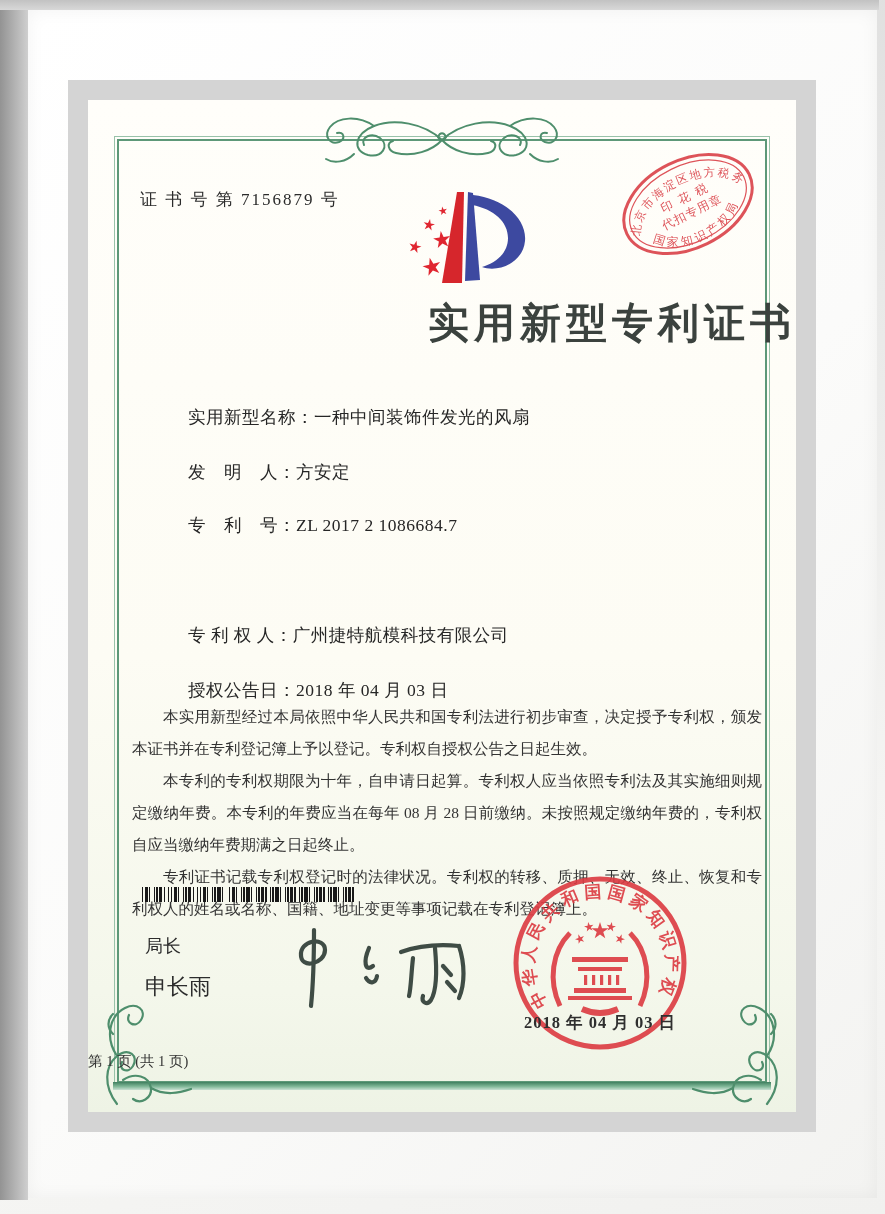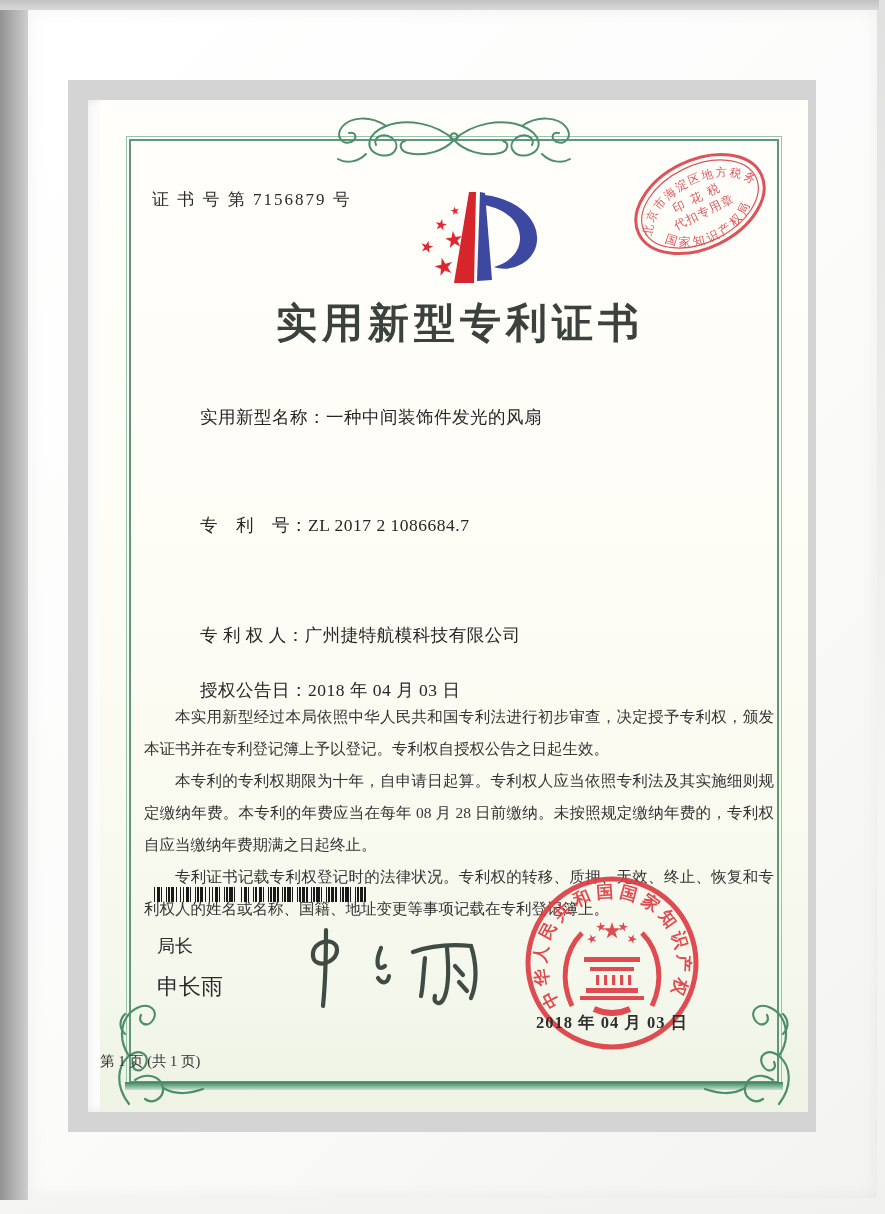--- a/index.html
+++ b/index.html
@@ -15,36 +15,36 @@
     background:linear-gradient(90deg,#939393,#b7b7b7 60%,#cfcfcf);}
   .edge-top{position:absolute;left:0;top:0;right:6px;height:10px;
     background:linear-gradient(#c2c2c2,#d8d8d8);}
   .frame-white{position:absolute;left:28px;top:10px;right:8px;bottom:16px;
     background:linear-gradient(135deg,#ffffff 0%,#fbfbfa 55%,#f3f3f1 100%);
     box-shadow:inset 0 0 18px rgba(0,0,0,0.05);}
   .mat{position:absolute;left:68px;top:80px;width:748px;height:1052px;box-sizing:border-box;
     border:20px solid #d4d4d4;background:#fcfcfa;
     box-shadow:inset 0 0 10px rgba(0,0,0,0.08);}
   
-  .paper{position:absolute;left:100px;top:100px;width:708px;height:1012px;
+  .paper{position:absolute;left:88px;top:100px;width:708px;height:1012px;
     background:linear-gradient(180deg,#fffefa 0%,#fdfcf4 55%,#f4f7eb 88%,#eef3e5 100%);
     color:#2f2f2f;}
   .border-rect{position:absolute;left:26px;right:26px;top:36px;bottom:26px;
     border:1px solid #98c2a9;}
   .border-rect::before{content:"";position:absolute;inset:2px;border:2.5px solid #5d9878;}
   .bottom-band{position:absolute;left:-2px;right:-2px;bottom:-5px;height:8px;
     background:linear-gradient(#3f7f5f,#7fb697 55%,#c8e0d2);}
   .ornament{position:absolute;pointer-events:none;}
   .orn-top{top:-27px;left:50%;transform:translateX(-50%);}
   .orn-bl{left:-22px;bottom:-24px;}
   .orn-br{right:-22px;bottom:-24px;transform:scaleX(-1);}
   
   .cert-no{position:absolute;left:52px;top:88px;font-size:17px;letter-spacing:2px;color:#2b2b2b;}
   .logo{position:absolute;left:298px;top:80px;width:162px;height:124px;}
-  .title{position:absolute;left:0;right:0;top:196px;text-align:center;
+  .title{position:absolute;left:0;right:0;top:196px;text-align:right;
     font-size:41px;font-weight:700;letter-spacing:5px;color:#3b423e;padding-left:12px;}
   .field-row{position:absolute;left:52px;right:30px;font-size:17.5px;color:#262626;letter-spacing:.5px;margin-left:48px;}
   .paras{position:absolute;left:44px;top:601px;width:630px;}
   .paras p{margin:0;font-size:15.5px;line-height:32px;text-indent:2em;text-align:justify;color:#333;}
   .barcode{position:absolute;left:54px;top:787px;width:212px;height:15px;
     background:repeating-linear-gradient(90deg,
       #191919 0 1.5px,transparent 1.5px 3px,
       #191919 3px 6px,transparent 6px 7.5px,
       #191919 7.5px 8.5px,transparent 8.5px 12px,
       #191919 12px 13px,transparent 13px 14.5px);}
@@ -126,20 +126,21 @@
         <use href="#star" transform="translate(43,45) scale(6) rotate(10)"></use>
         <use href="#star" transform="translate(56,60) scale(9) rotate(-8)"></use>
         <use href="#star" transform="translate(29,67) scale(6.5) rotate(14)"></use>
         <use href="#star" transform="translate(46,87) scale(9.5) rotate(-14)"></use>
       </g>
     </svg>
 
     <div class="title">实用新型专利证书</div>
 
     <div class="field-row" style="top:305px"><span>实用新型名称：</span><span>一种中间装饰件发光的风扇</span></div>
+    <div class="field-row" style="top:360px"><span>发　明　人：</span><span>方安定</span></div>
     <div class="field-row" style="top:413px"><span>专　利　号：</span><span>ZL 2017 2 1086684.7</span></div>
     <div class="field-row" style="top:523px"><span>专 利 权 人：</span><span>广州捷特航模科技有限公司</span></div>
     <div class="field-row" style="top:578px"><span>授权公告日：</span><span>2018 年 04 月 03 日</span></div>
 
     <div class="paras">
       <p>本实用新型经过本局依照中华人民共和国专利法进行初步审查，决定授予专利权，颁发本证书并在专利登记簿上予以登记。专利权自授权公告之日起生效。</p>
       <p>本专利的专利权期限为十年，自申请日起算。专利权人应当依照专利法及其实施细则规定缴纳年费。本专利的年费应当在每年 08 月 28 日前缴纳。未按照规定缴纳年费的，专利权自应当缴纳年费期满之日起终止。</p>
       <p>专利证书记载专利权登记时的法律状况。专利权的转移、质押、无效、终止、恢复和专利权人的姓名或名称、国籍、地址变更等事项记载在专利登记簿上。</p>
     </div>
 

